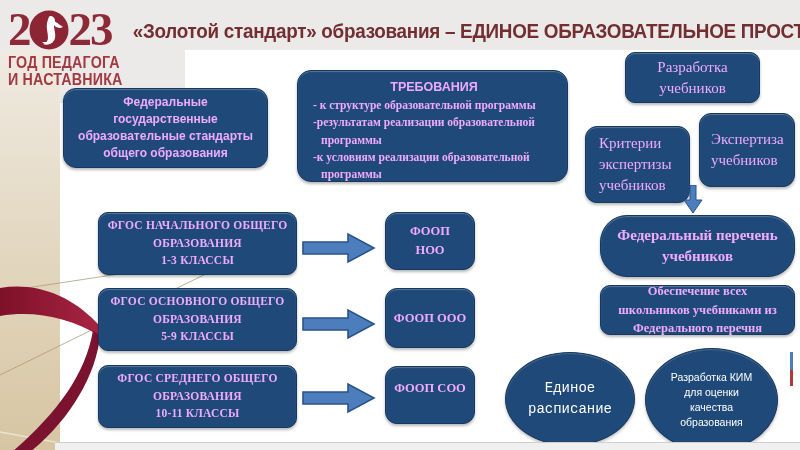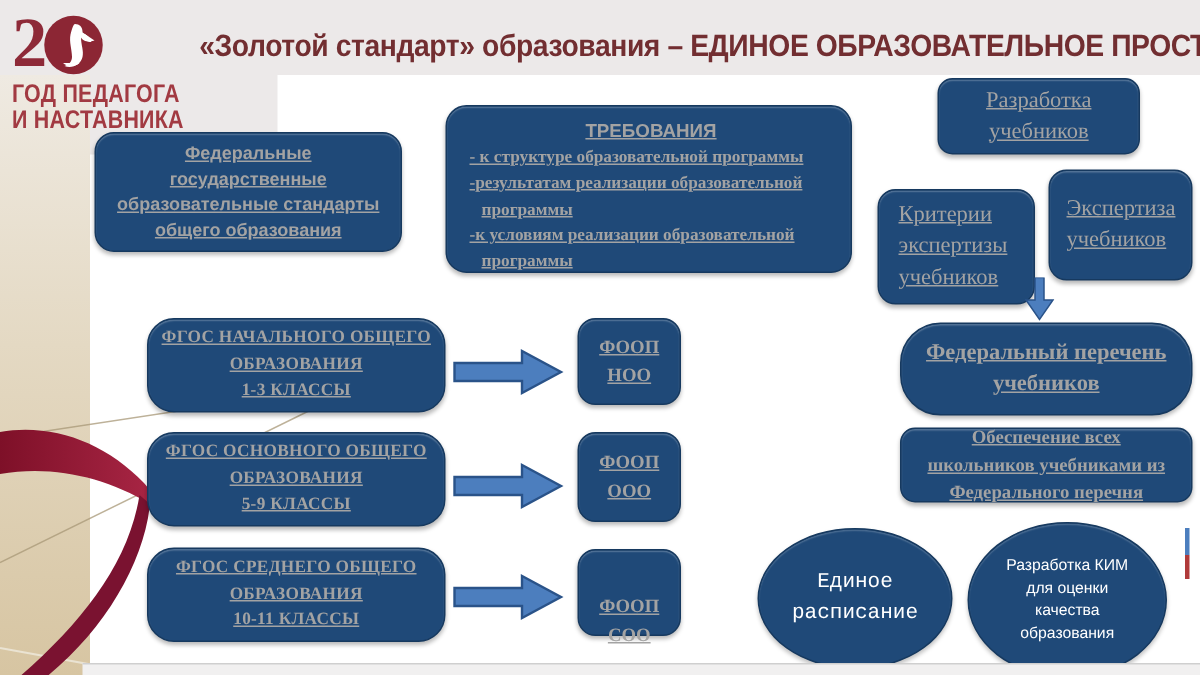--- a/index.html
+++ b/index.html
@@ -30,52 +30,52 @@
 
   
   .title{
     position:absolute;left:105px;top:19px;width:695px;text-align:center;z-index:2;
     font-weight:bold;font-size:20.5px;color:#722E31;white-space:nowrap;
     transform:scaleX(.92);transform-origin:center;letter-spacing:-.3px;
   }
 
   
   .box{
-    position:absolute;background:#1F4978;color:#a3a3a3;border-radius:10px;z-index:2;
+    position:absolute;background:#1F4978;color:#f0abfc;border-radius:10px;z-index:2;
     border:1px solid #16395F;
     box-shadow:inset 0 1px 1px rgba(255,255,255,.25),0 2px 3px rgba(0,0,0,.28);
-    display:flex;align-items:center;justify-content:center;text-align:center;box-sizing:border-box;text-decoration:underline;
+    display:flex;align-items:center;justify-content:center;text-align:center;box-sizing:border-box;
   }
   .serif{font-family:"Liberation Serif",serif;}
 
   #box-standards{left:63px;top:88px;width:205px;height:80px;border-radius:13px;
     font-weight:bold;font-size:12px;line-height:1.4;padding:0 8px;}
   #box-requirements{left:297px;top:70px;width:271px;height:112px;border-radius:14px;
     display:block;padding:9px 12px 8px 15px;text-align:left;}
   .req-title{text-align:center;font-weight:bold;font-size:12.5px;margin-bottom:3px;}
   .req-item{font-family:"Liberation Serif",serif;font-weight:bold;font-size:11.5px;
     line-height:1.5;padding-left:8px;text-indent:-8px;}
 
   #box-dev{left:625px;top:52px;width:135px;height:51px;font-size:15px;line-height:1.4;}
   #box-criteria{left:585px;top:126px;width:105px;height:77px;font-size:15px;line-height:1.4;
     justify-content:flex-start;text-align:left;padding-left:13px;border-radius:12px;}
   #box-expertise{left:699px;top:113px;width:96px;height:74px;font-size:15px;line-height:1.4;
     text-align:left;padding-left:11px;justify-content:flex-start;border-radius:12px;}
   #box-federal{left:600px;top:215px;width:195px;height:62px;font-weight:bold;font-size:15px;line-height:1.4;border-radius:27px;}
   #box-provision{left:600px;top:285px;width:195px;height:50px;font-weight:bold;font-size:12.5px;line-height:1.5;padding:0 10px;}
 
   .fgos-box{left:98px;width:199px;height:63px;font-weight:bold;font-size:11.5px;line-height:1.55;
-    flex-direction:column;padding:0 8px;letter-spacing:.2px;border-radius:18px;}
+    flex-direction:column;padding:0 8px;letter-spacing:.2px;}
   #fgos-0{top:212px;} #fgos-1{top:288px;} #fgos-2{top:365px;}
 
-  .foop-box{left:385px;width:69px;font-weight:bold;font-size:12.5px;line-height:1.5;border-radius:12px;}
+  .foop-box{left:385px;width:90px;font-weight:bold;font-size:12.5px;line-height:1.5;border-radius:12px;}
   #foop-0{top:212px;height:58px;align-items:flex-start;padding-top:9px;}
   #foop-0 .foop-label{display:inline-block;width:48px;}
   #foop-1{top:288px;height:60px;}
-  #foop-2{top:366px;height:58px;align-items:flex-start;padding-top:28px;}
+  #foop-2{top:366px;height:58px;align-items:flex-start;padding-top:12px;}
 
   .arrow-right{position:absolute;left:302px;z-index:2;}
   #arrow-0{top:232px;} #arrow-1{top:308px;} #arrow-2{top:382px;}
   .arrow-down{position:absolute;left:683px;top:185px;z-index:2;}
 
   .ellipse{position:absolute;background:#1F4978;border-radius:50%;color:#fff;z-index:2;
     border:1px solid #16395F;display:flex;align-items:center;justify-content:center;
     text-align:center;box-sizing:border-box;
     box-shadow:inset 0 1px 1px rgba(255,255,255,.2),0 2px 3px rgba(0,0,0,.25);}
   #ellipse-schedule{left:505px;top:352px;width:130px;height:94px;
@@ -109,20 +109,21 @@
     <div class="logo-year">
       <span>2</span>
       <span class="logo-circle">
         <svg viewBox="0 0 40 40" width="40" height="40">
           <circle cx="20" cy="20" r="19.5" fill="#8C2634"></circle>
           <path d="M21 6 c3 0 5 2 5 5 l0 1 c3 1 5 3 6 6 -3 0 -6 -1 -7 -3 0 5 2 9 1 13 -1 5 -7 8 -12 6 3 -1 5 -3 5 -6 0 -5 -2 -10 -1 -15 1 -4 2 -7 3 -7 z" fill="#fff"></path>
           <path d="M25 11 l9 6 c-3 1.2 -7 .2 -9 -2.5 z" fill="#fff"></path>
           <path d="M13 32 l11 0 c-2.5 2.6 -8.5 2.6 -11 0 z" fill="#fff"></path>
         </svg>
       </span>
+      <span>23</span>
     </div>
     <div class="logo-caption">
       <span>ГОД ПЕДАГОГА</span>
       <span>И НАСТАВНИКА</span>
     </div>
   </div>
 
   <div class="title">«Золотой стандарт» образования – ЕДИНОЕ ОБРАЗОВАТЕЛЬНОЕ ПРОСТРАНСТВО</div>
 
   <div class="box" id="box-requirements">

